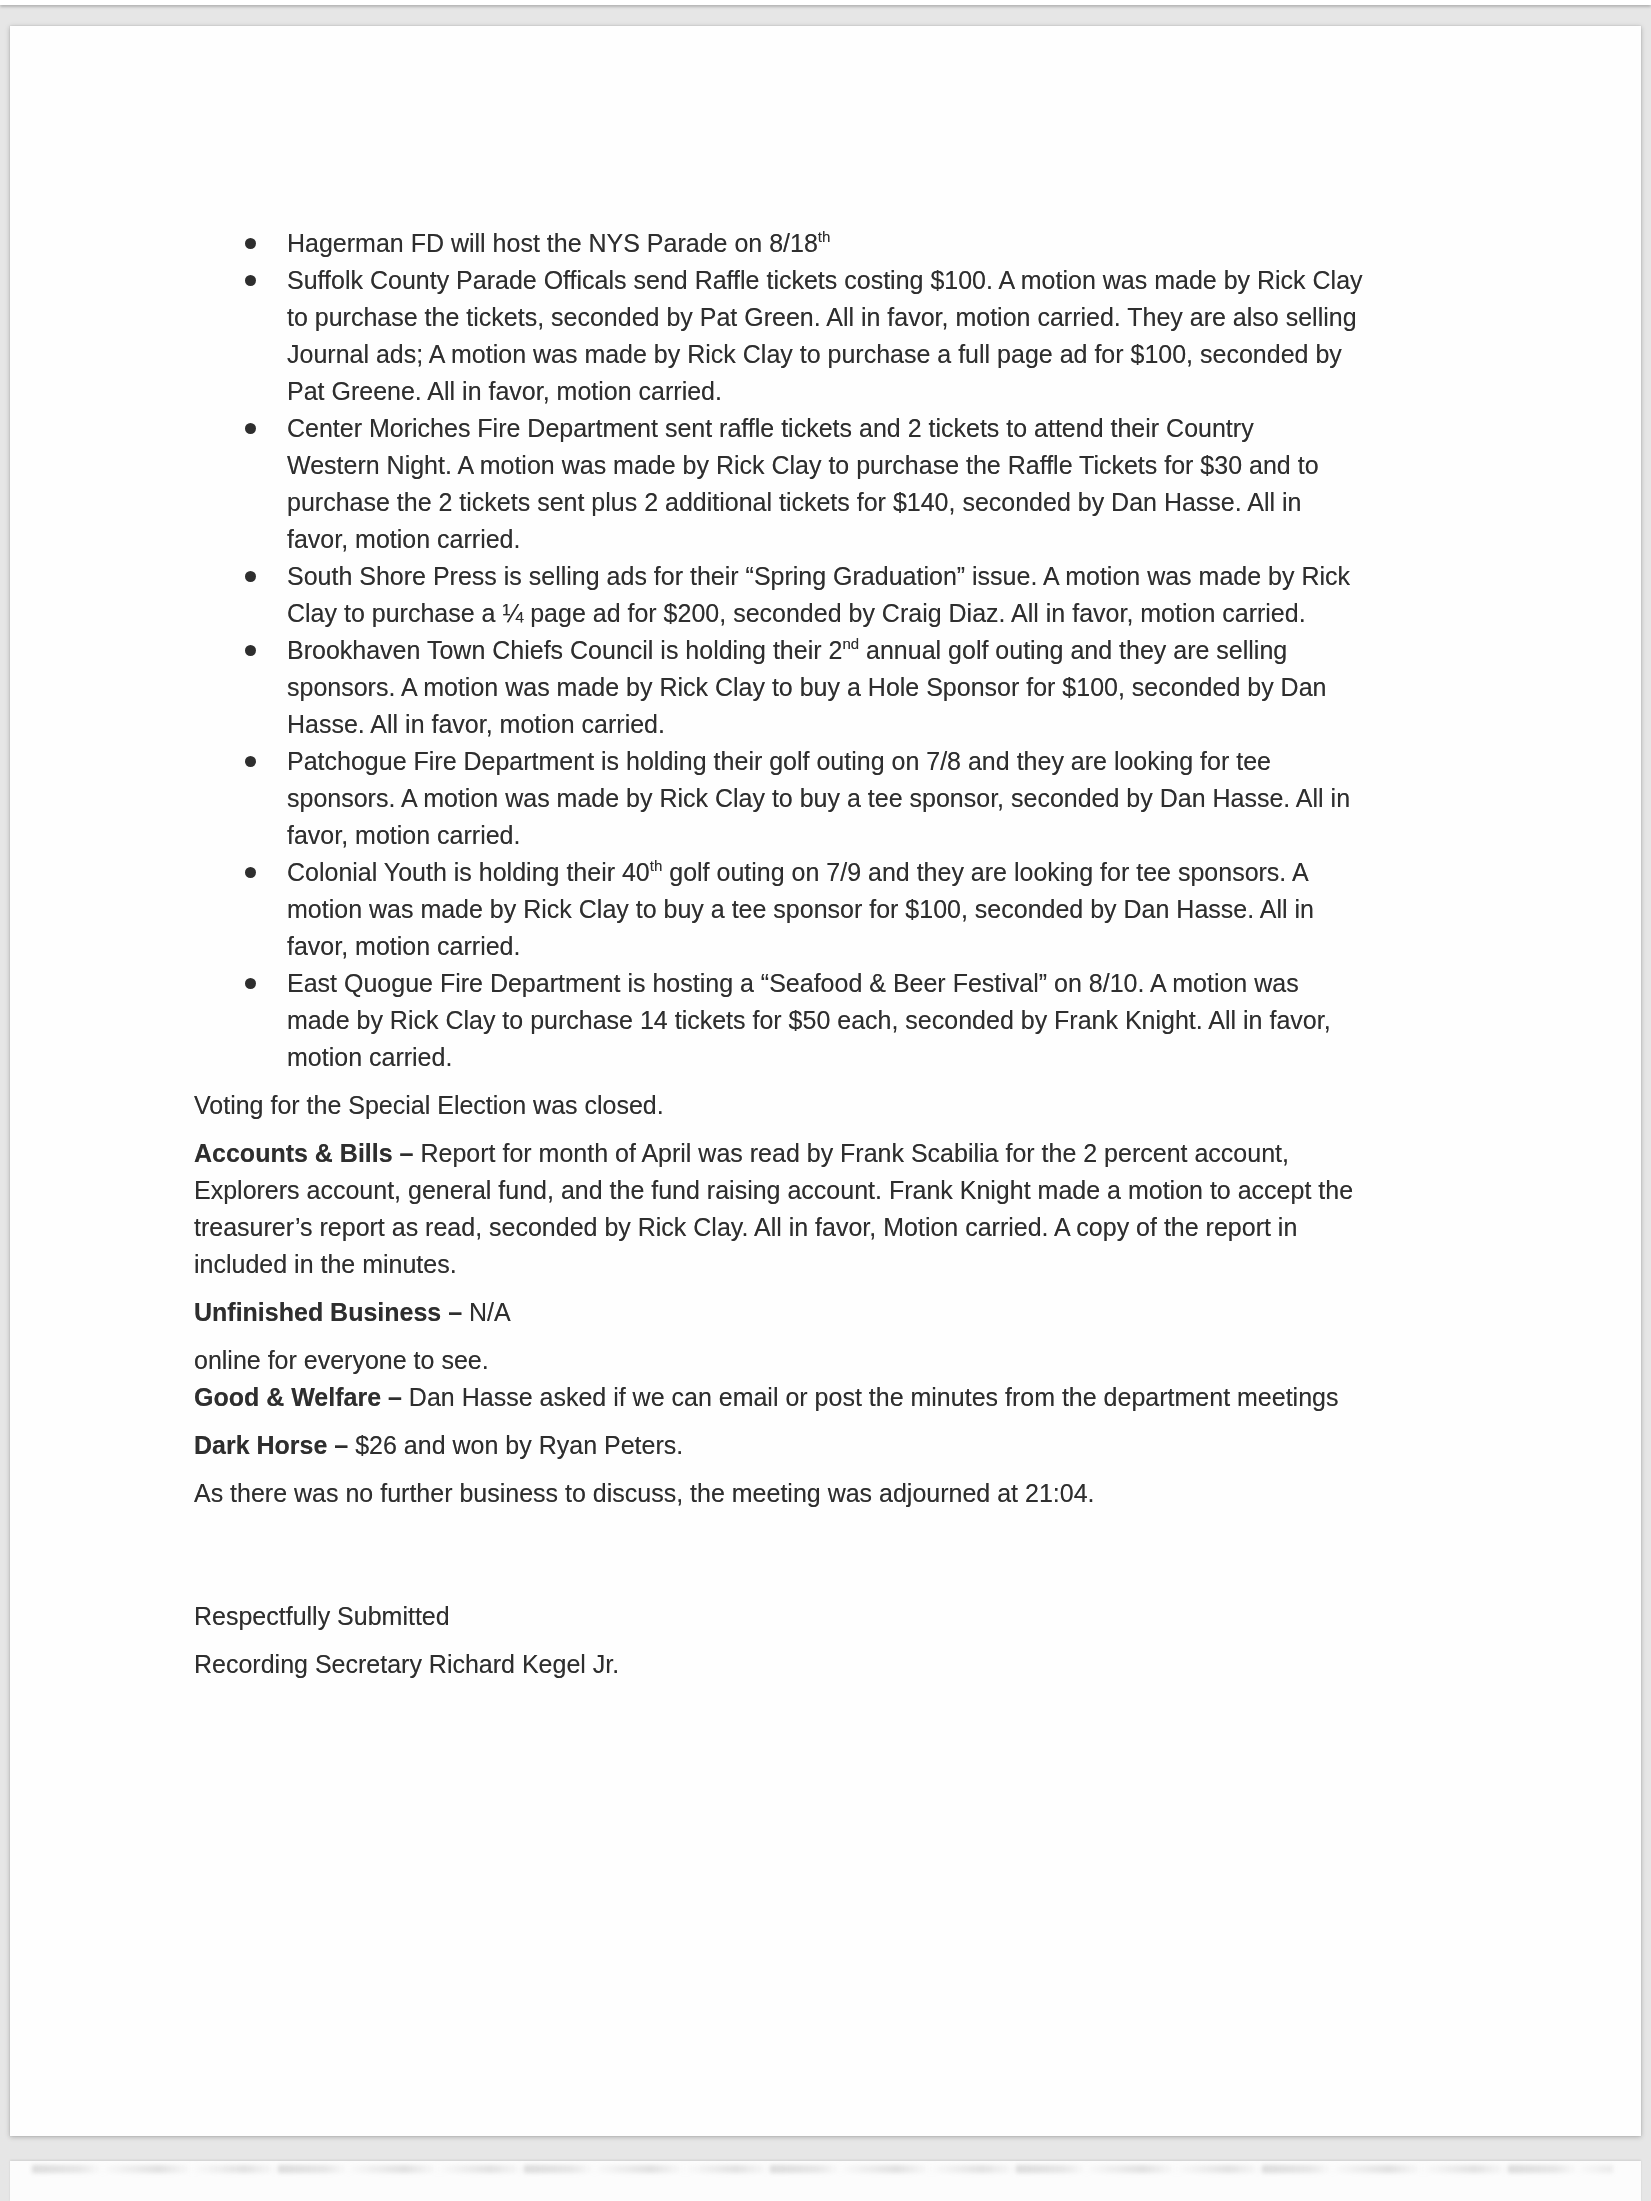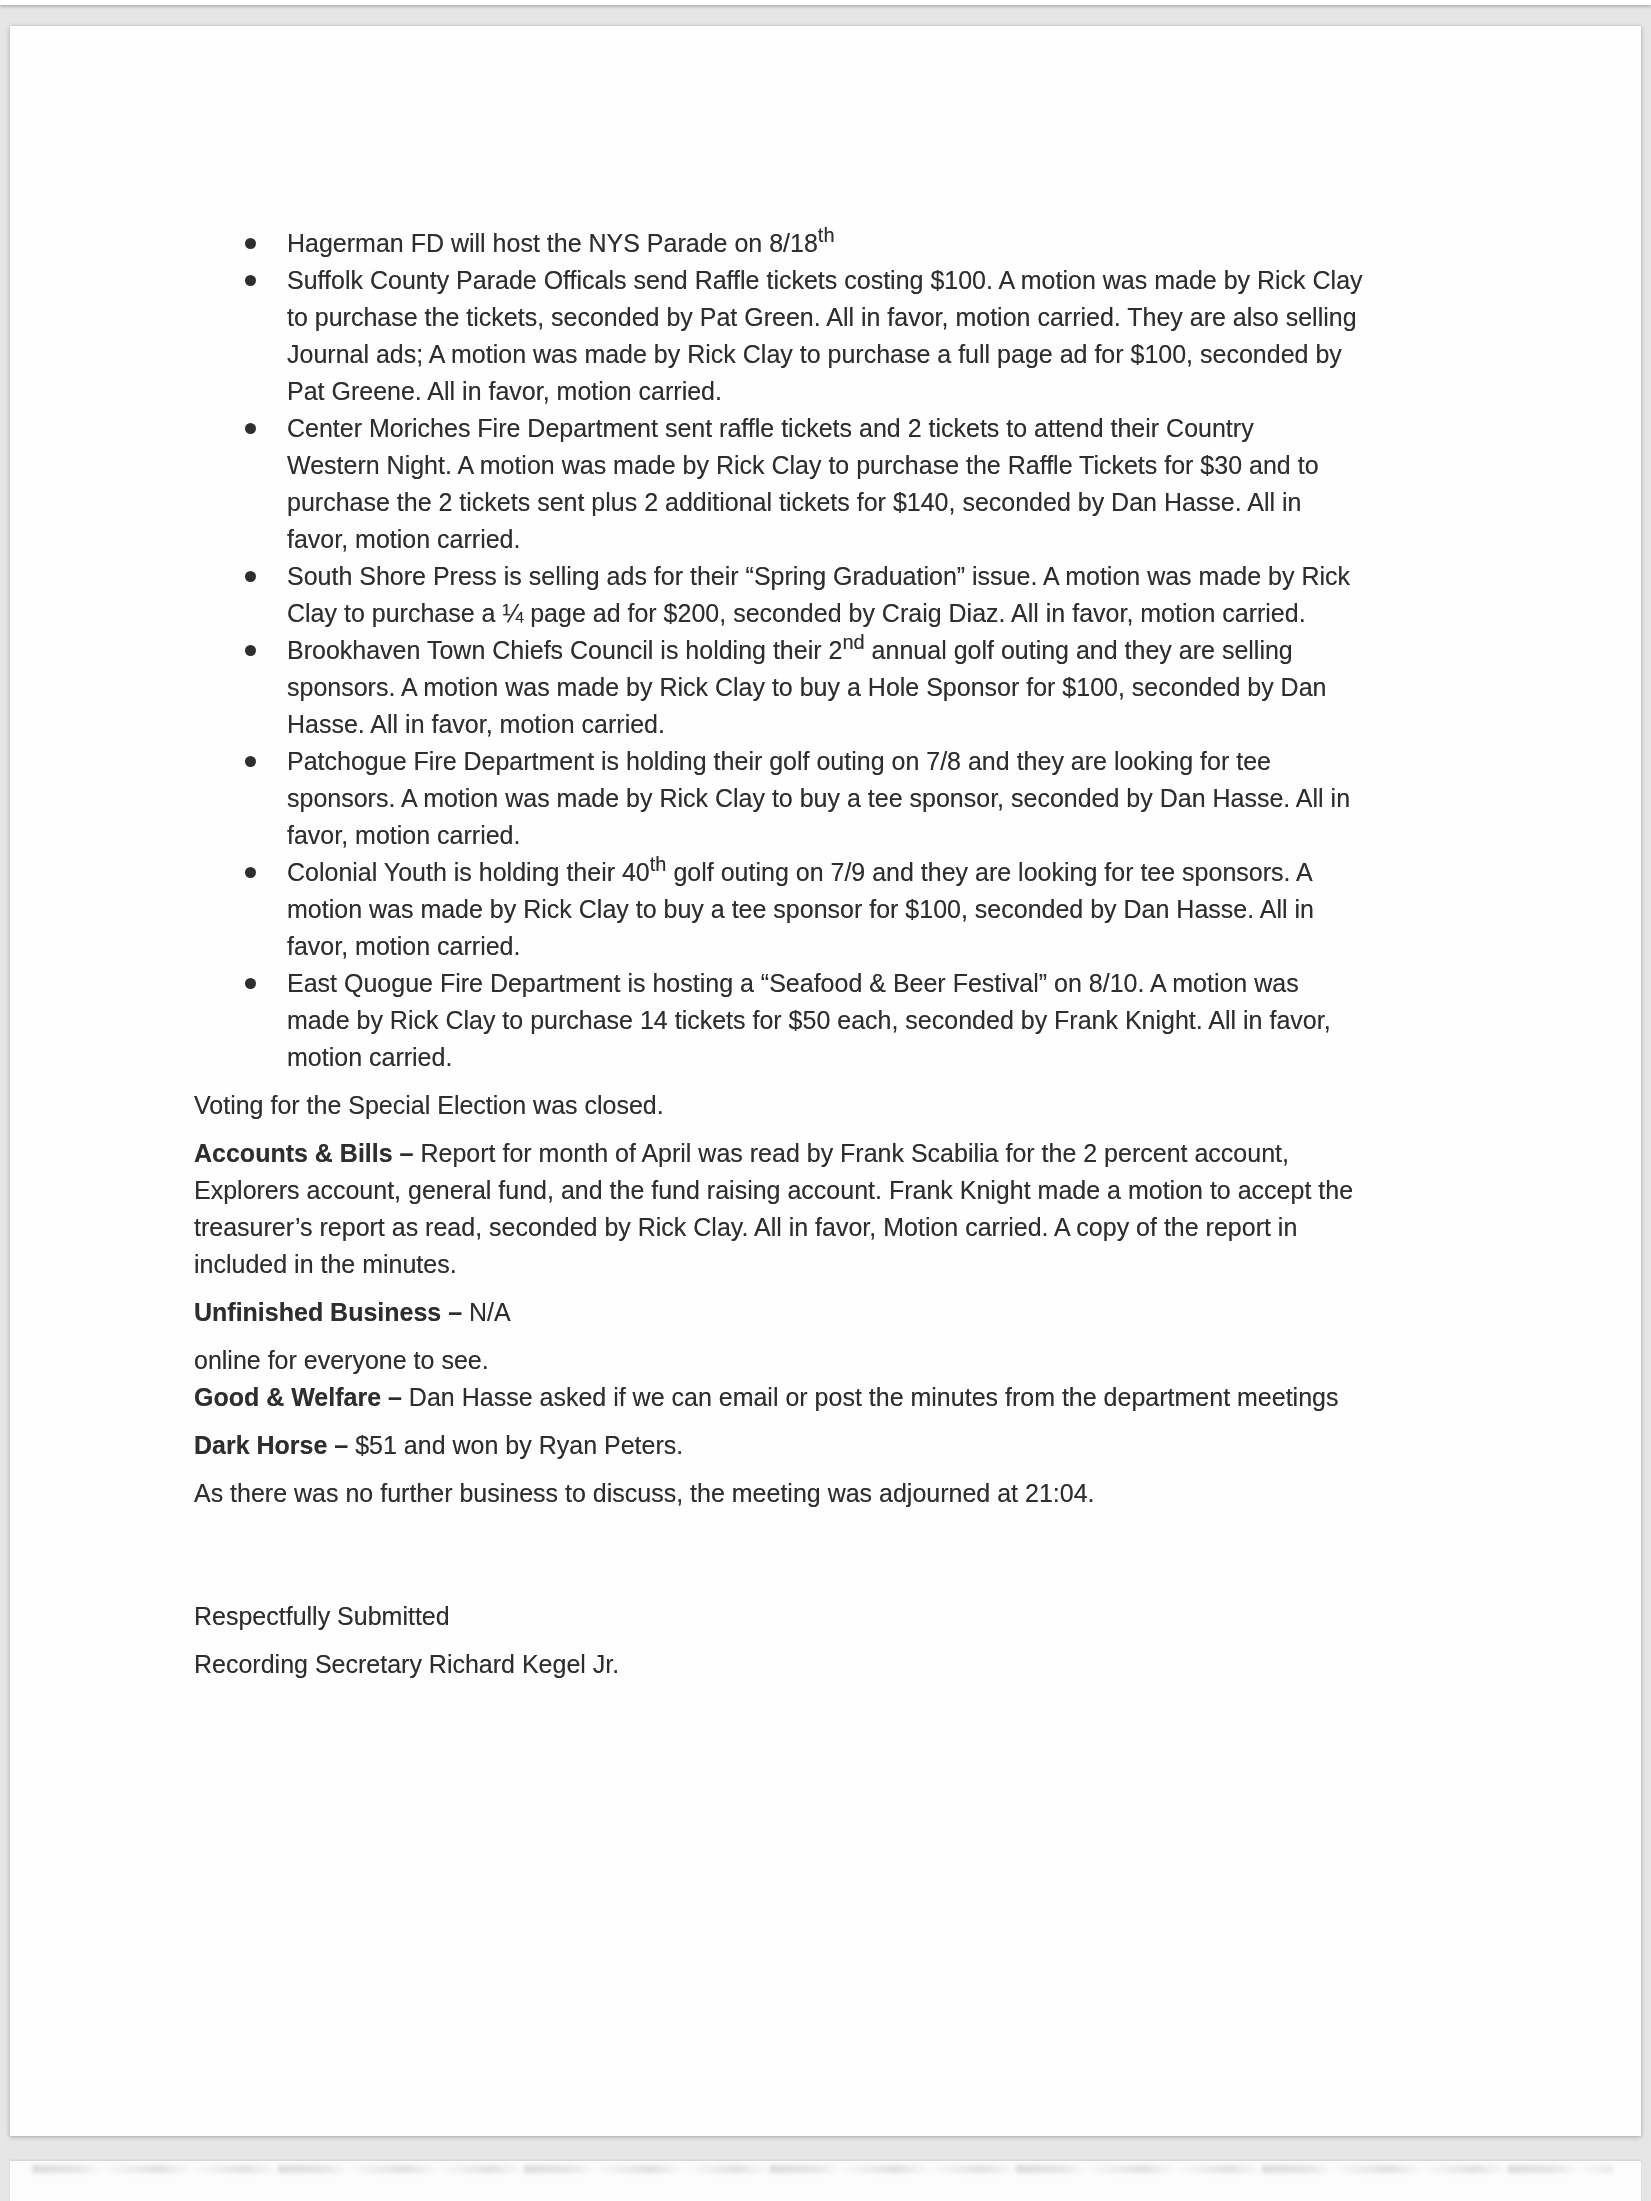--- a/index.html
+++ b/index.html
@@ -42,21 +42,21 @@
     font-size: 25px;
     line-height: 37px;
     color: #2e2e2e;
     text-shadow: 0 0 0.6px rgba(46,46,46,0.5);
   }
   .line {
     white-space: nowrap;
   }
   .bold { font-weight: bold; }
   sup {
-    font-size: 20px;
+    font-size: 15px;
     line-height: 0;
     vertical-align: baseline;
     position: relative;
     top: -10px;
   }
   .para { margin-top: 11px; }
   .para.gap-large { margin-top: 86px; }
   .bullet { display: flex; }
   .bullet .marker {
     flex: 0 0 93px;
@@ -176,21 +176,21 @@
           <div class="line"><span>included in the minutes.</span></div>
         </div>
         <div class="para">
           <div class="line"><span class="bold">Unfinished Business – </span><span>N/A</span></div>
         </div>
         <div class="para">
           <div class="line"><span>online for everyone to see.</span></div>
           <div class="line"><span class="bold">Good &amp; Welfare – </span><span>Dan Hasse asked if we can email or post the minutes from the department meetings</span></div>
         </div>
         <div class="para">
-          <div class="line"><span class="bold">Dark Horse – </span><span>$51 and won by Ryan Peters.</span></div>
+          <div class="line"><span class="bold">Dark Horse – </span><span>$26 and won by Ryan Peters.</span></div>
         </div>
         <div class="para">
           <div class="line"><span>As there was no further business to discuss, the meeting was adjourned at 21:04.</span></div>
         </div>
         <div class="para gap-large">
           <div class="line"><span>Respectfully Submitted</span></div>
         </div>
         <div class="para">
           <div class="line"><span>Recording Secretary Richard Kegel Jr.</span></div>
         </div>

